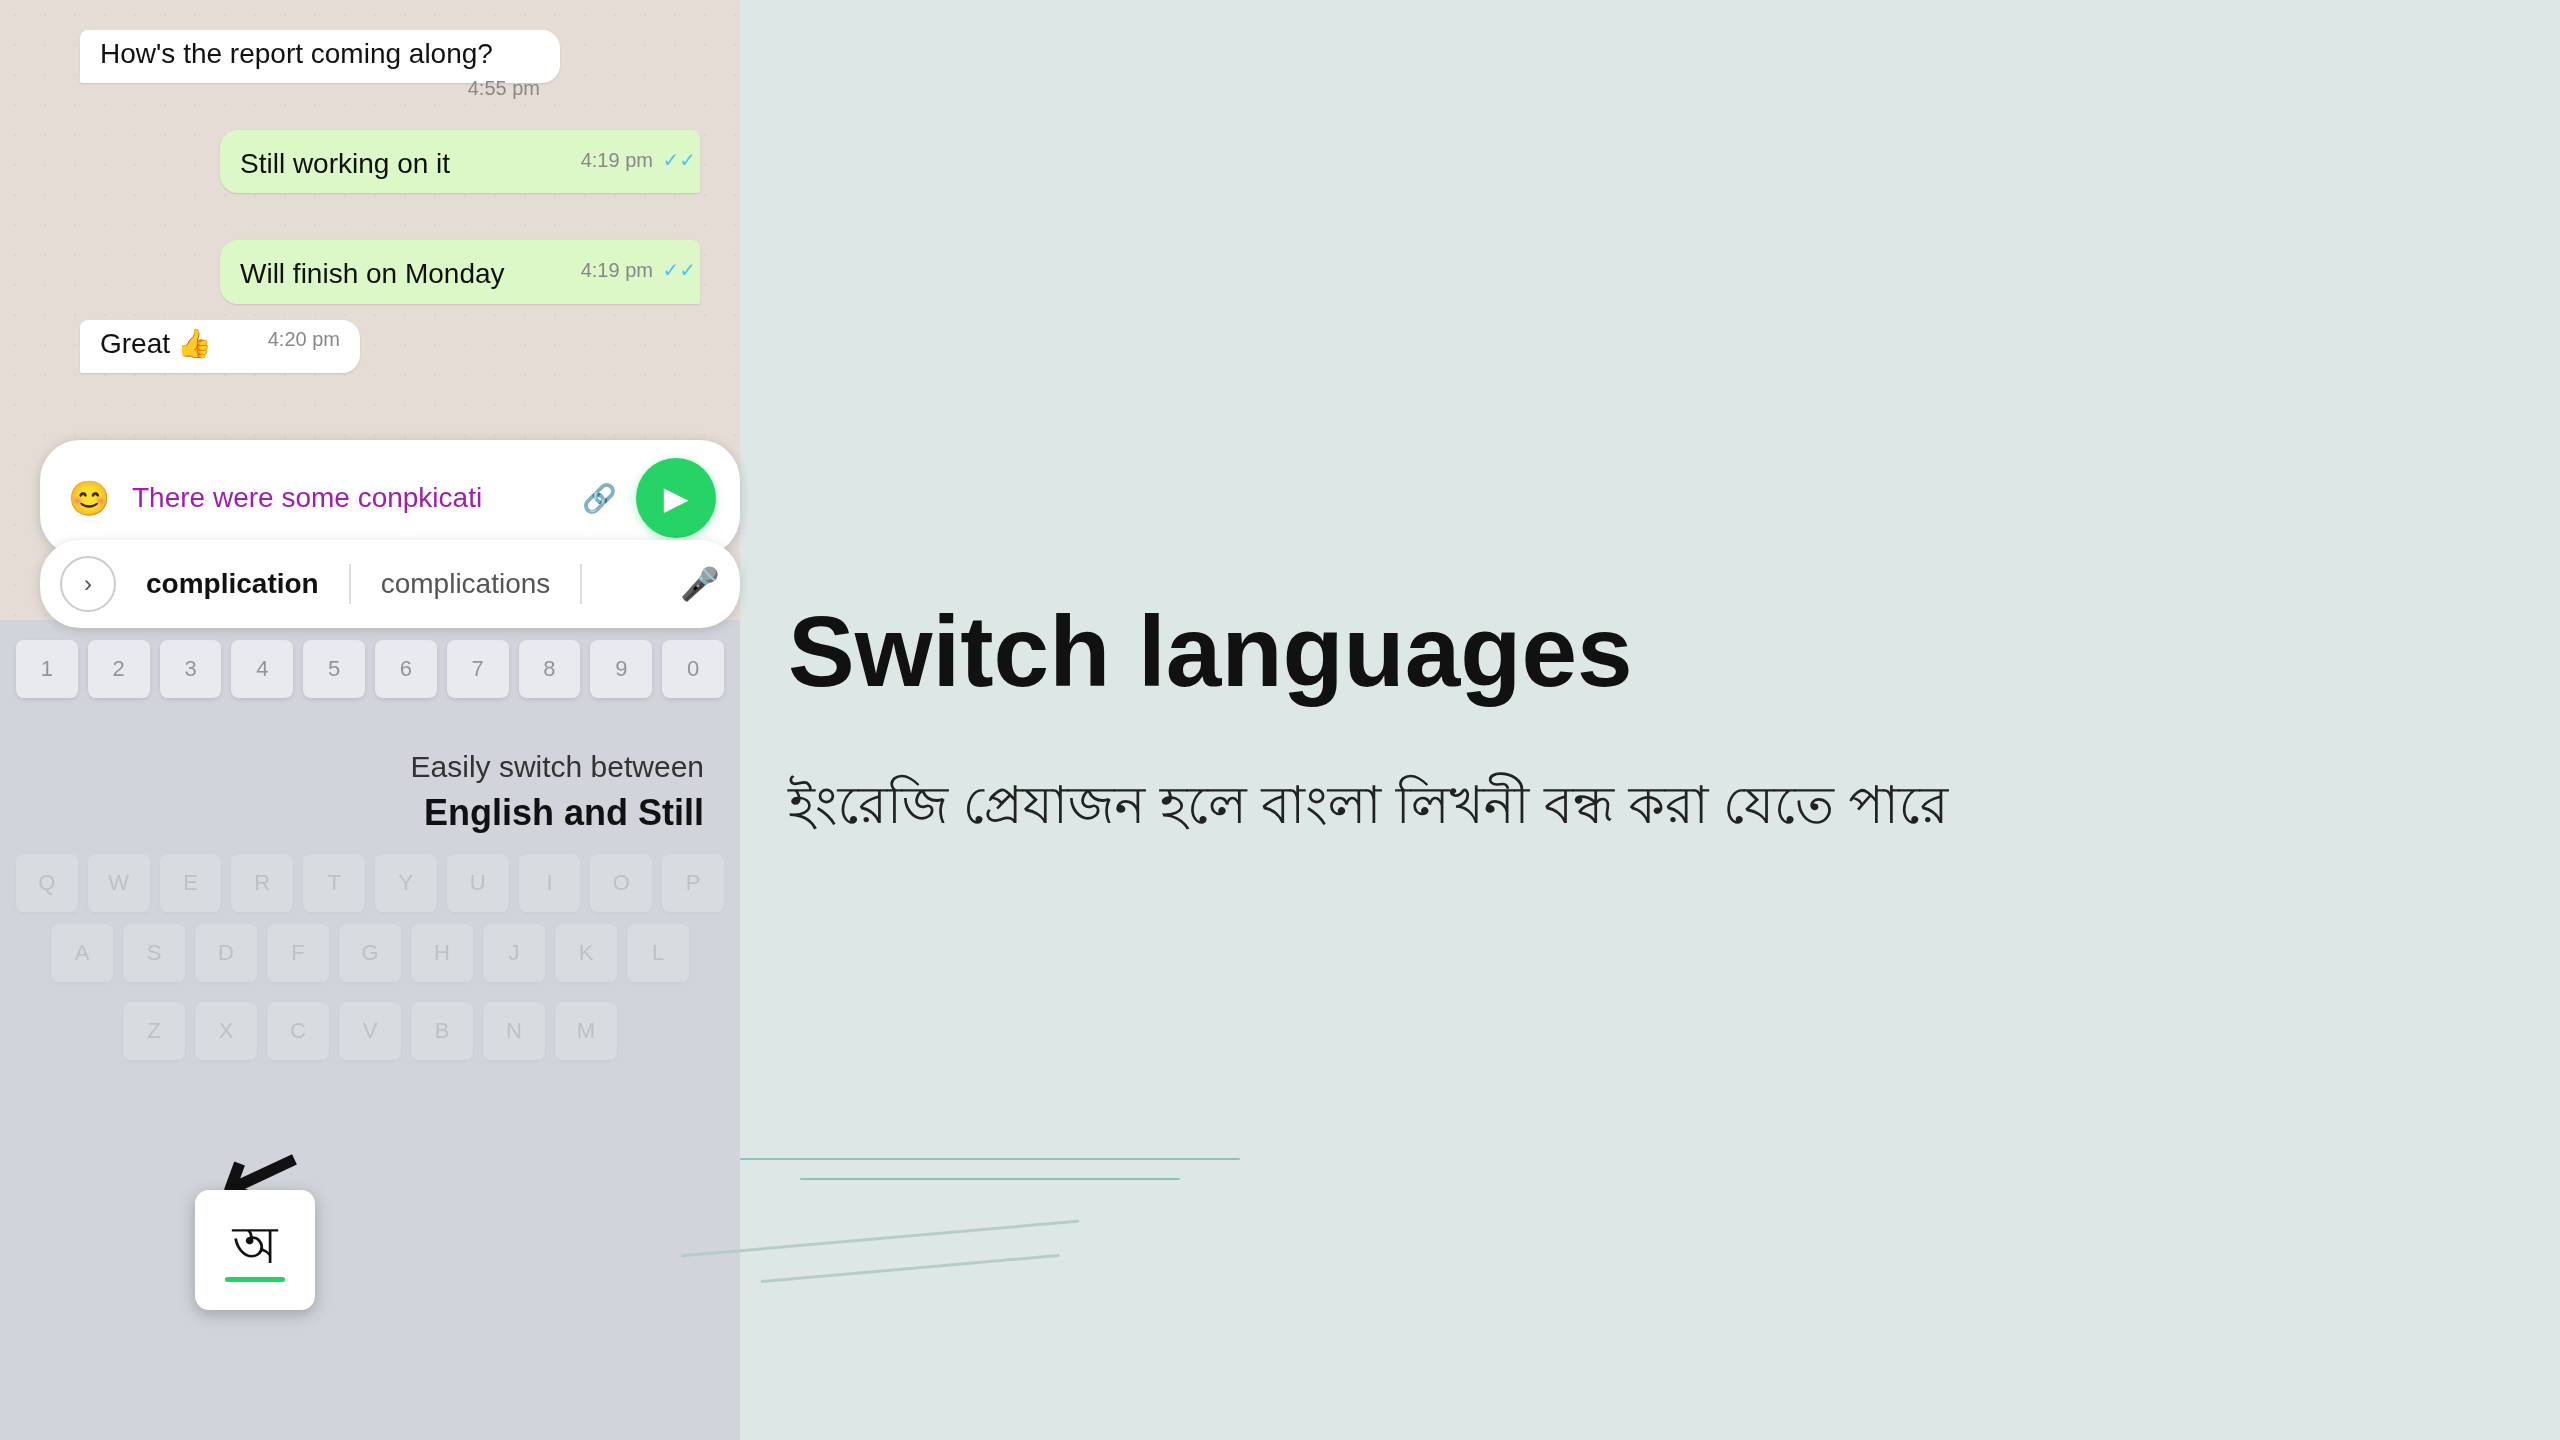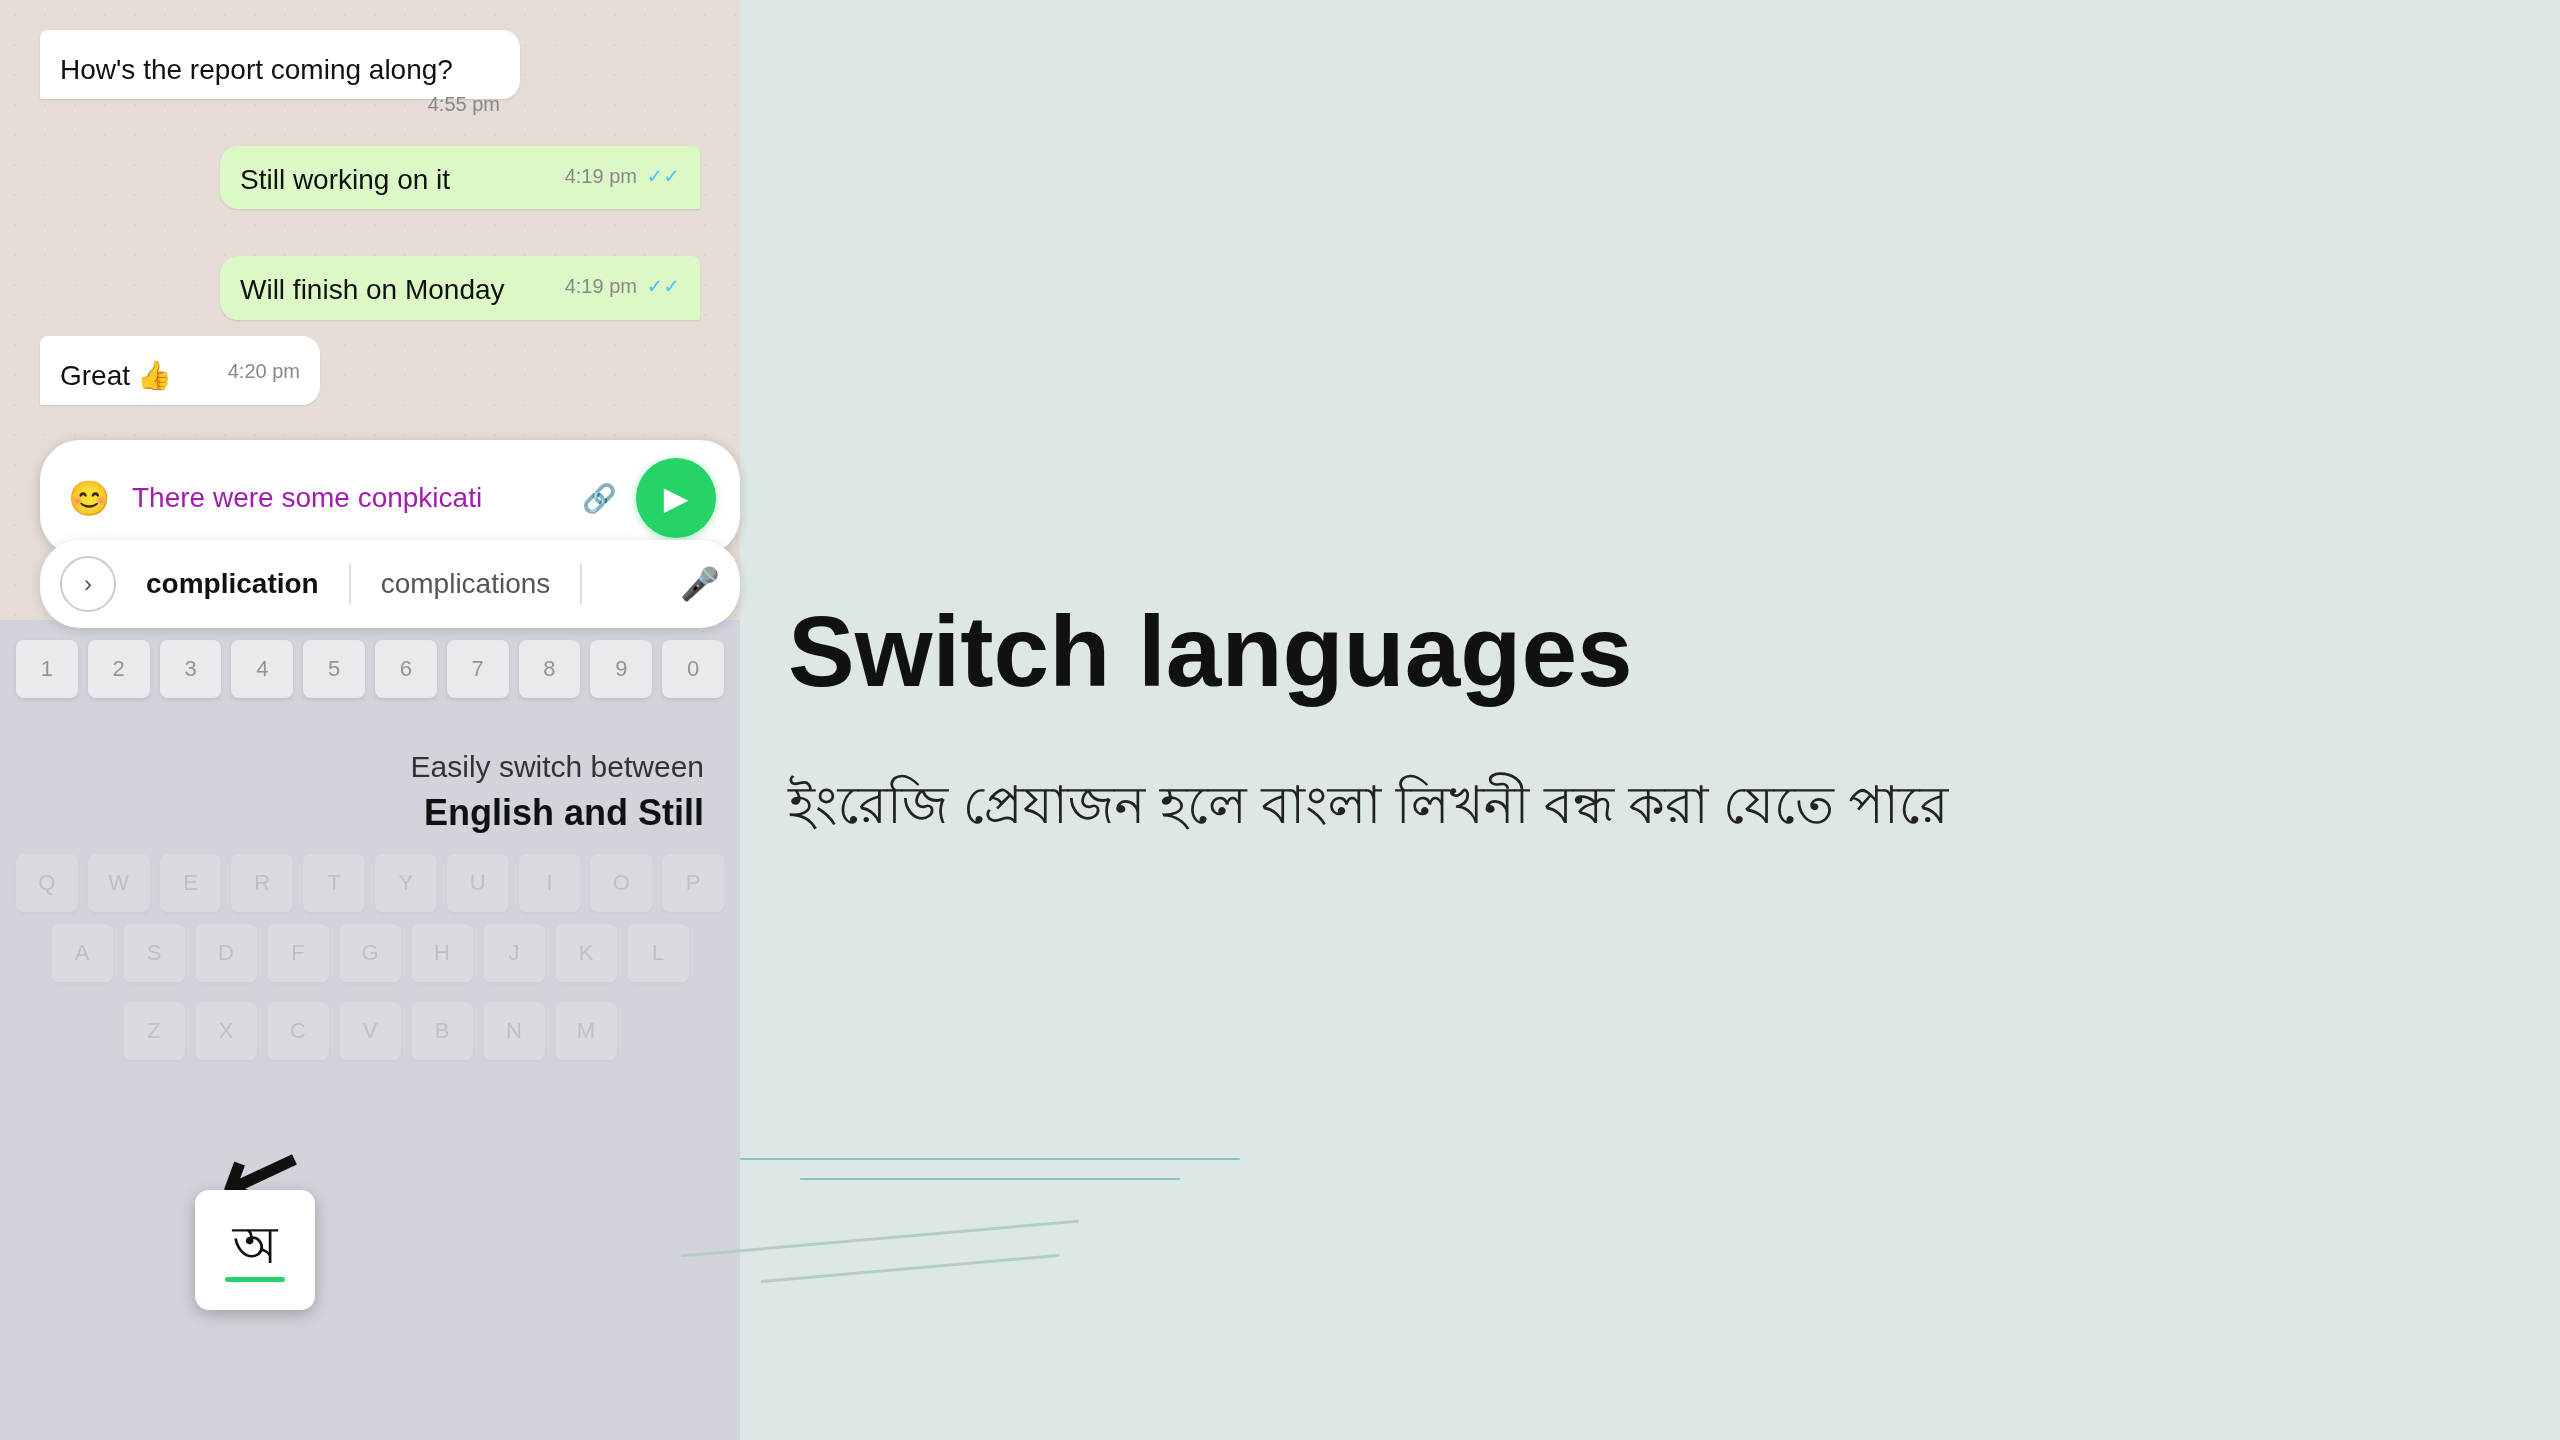--- a/index.html
+++ b/index.html
@@ -39,31 +39,32 @@
       background-image: 
         radial-gradient(circle, #c8bfb6 1px, transparent 1px);
       background-size: 30px 30px;
       opacity: 0.3;
     }
 
     
     .message-received {
       background: #fff;
       border-radius: 8px 18px 18px 2px;
-      padding: 20px 20px 10px 20px;
+      padding: 4px 20px 10px 20px;
       max-width: 480px;
       margin-bottom: 16px;
       position: relative;
       box-shadow: 0 1px 2px rgba(0,0,0,0.12);
+      margin-left: 40px;
     }
 
     .message-sent {
       background: #dcf8c6;
       border-radius: 18px 8px 2px 18px;
-      padding: 14px 20px 10px 20px;
+      padding: 14px 4px 10px 20px;
       max-width: 480px;
       margin-bottom: 16px;
       margin-left: auto;
       position: relative;
       box-shadow: 0 1px 2px rgba(0,0,0,0.12);
       margin-top: 47px;
     }
 
     .message-text {
       font-size: 28px;

